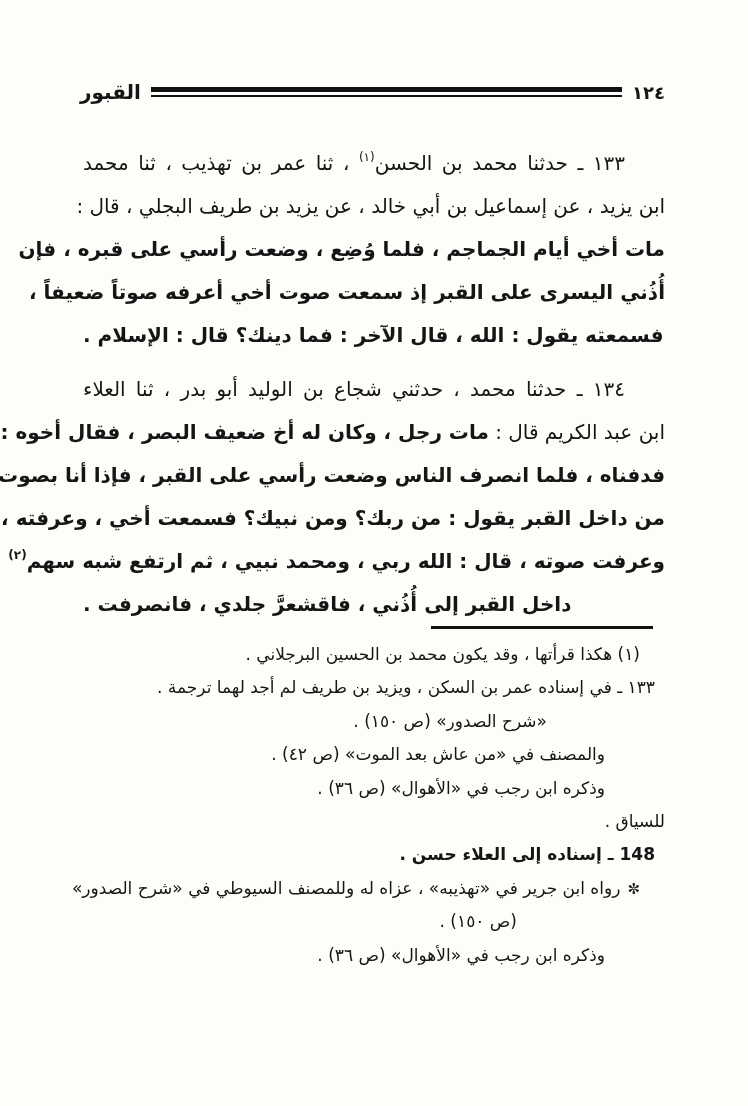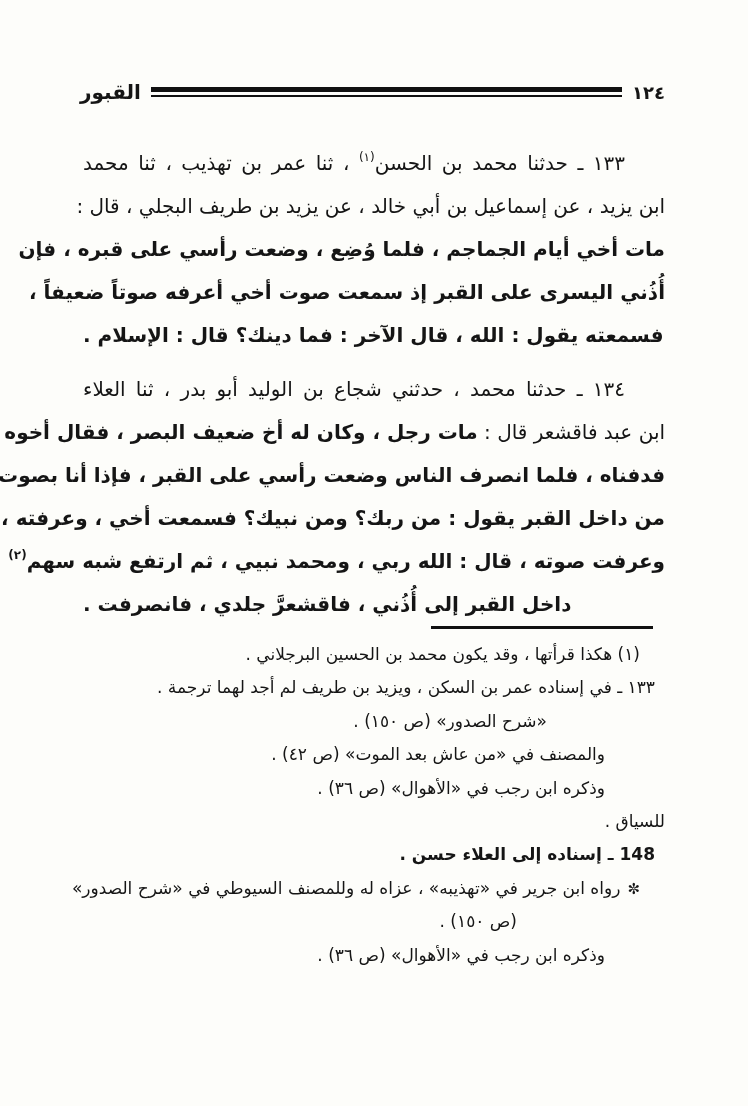--- a/index.html
+++ b/index.html
@@ -91,21 +91,21 @@
 
     <div class="line jl indent"><span>١٣٣ ـ حدثنا محمد بن الحسن</span><sup class="fnref">(١)</sup><span> ، ثنا عمر بن تهذيب ، ثنا محمد</span></div>
     <div class="line jl">ابن يزيد ، عن إسماعيل بن أبي خالد ، عن يزيد بن طريف البجلي ، قال :</div>
     <div class="line jl bold">مات أخي أيام الجماجم ، فلما وُضِع ، وضعت رأسي على قبره ، فإن</div>
     <div class="line jl bold">أُذُني اليسرى على القبر إذ سمعت صوت أخي أعرفه صوتاً ضعيفاً ،</div>
     <div class="line bold">فسمعته يقول : الله ، قال الآخر : فما دينك؟ قال : الإسلام .</div>
 
     <div class="para-gap"></div>
 
     <div class="line jl indent">١٣٤ ـ حدثنا محمد ، حدثني شجاع بن الوليد أبو بدر ، ثنا العلاء</div>
-    <div class="line jl"><span>ابن عبد فاقشعر قال : </span><span class="bold">مات رجل ، وكان له أخ ضعيف البصر ، فقال أخوه :</span></div>
+    <div class="line jl"><span>ابن عبد الكريم قال : </span><span class="bold">مات رجل ، وكان له أخ ضعيف البصر ، فقال أخوه :</span></div>
     <div class="line jl bold">فدفناه ، فلما انصرف الناس وضعت رأسي على القبر ، فإذا أنا بصوت</div>
     <div class="line jl bold">من داخل القبر يقول : من ربك؟ ومن نبيك؟ فسمعت أخي ، وعرفته ،</div>
     <div class="line jl bold"><span>وعرفت صوته ، قال : الله ربي ، ومحمد نبيي ، ثم ارتفع شبه سهم</span><sup class="fnref b">(٢)</sup><span> من</span></div>
     <div class="line bold">داخل القبر إلى أُذُني ، فاقشعرَّ جلدي ، فانصرفت .</div>
   </div>
 
   <div class="fn-sep"></div>
 
   <div class="footnotes">
     <div class="fline fi-md">(١) هكذا قرأتها ، وقد يكون محمد بن الحسين البرجلاني .</div>

